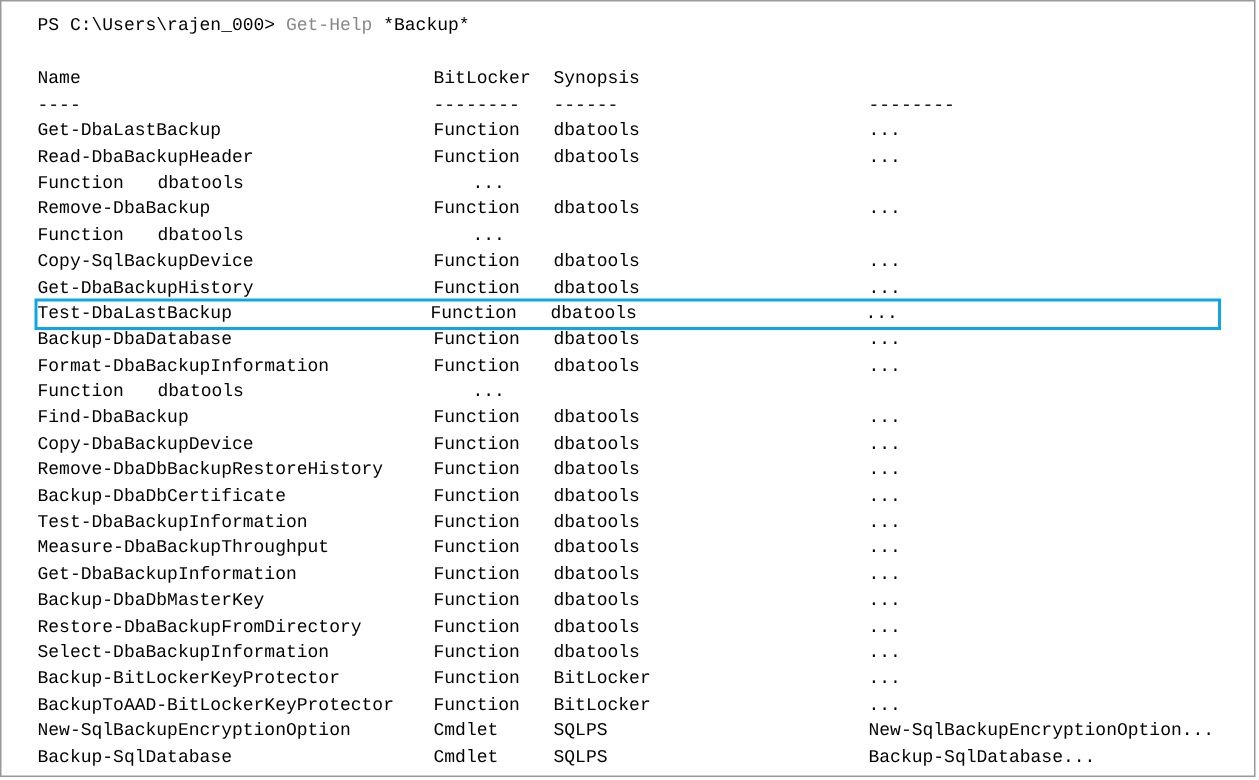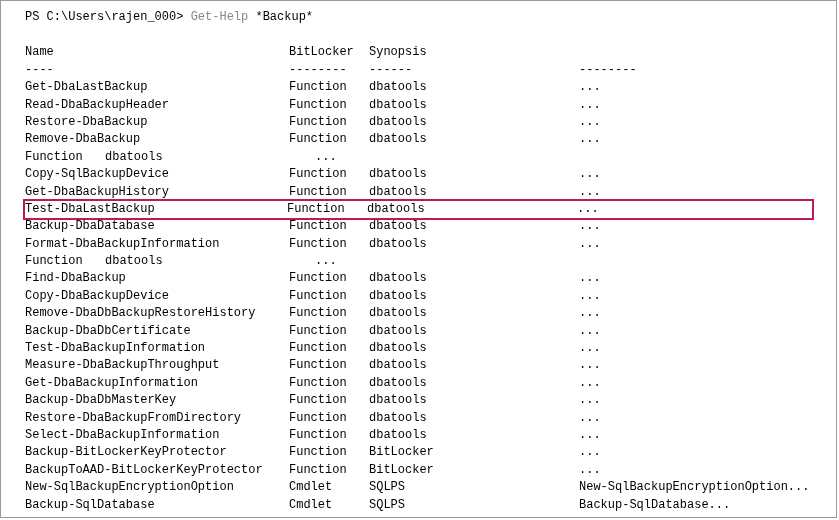--- a/index.html
+++ b/index.html
@@ -26,21 +26,21 @@
     .prompt-cmd { color: #888; }
     .prompt-arg { color: #000; }
     .header-row, .dash-row, .data-row {
       display: flex;
     }
     .col-name { width: 264px; }
     .col-category { width: 80px; }
     .col-module { width: 210px; }
     .col-synopsis { flex: 1; }
     .highlight-row {
-      border: 2px solid #be185d;
+      border: 2px solid #0ea5e9;
       margin: -2px;
       padding: 0;
       box-sizing: border-box;
     }
     .highlight-row .col-name { width: 262px; padding-left: 0; }
   </style>
 </head>
 <body>
 
 <div class="terminal">
@@ -68,21 +68,20 @@
         <span class="col-module">dbatools</span>
         <span class="col-synopsis">...</span>
       </div>
       <div class="data-row">
         <span class="col-name">Read-DbaBackupHeader</span>
         <span class="col-category">Function</span>
         <span class="col-module">dbatools</span>
         <span class="col-synopsis">...</span>
       </div>
       <div class="data-row">
-        <span class="col-name">Restore-DbaBackup</span>
         <span class="col-category">Function</span>
         <span class="col-module">dbatools</span>
         <span class="col-synopsis">...</span>
       </div>
       <div class="data-row">
         <span class="col-name">Remove-DbaBackup</span>
         <span class="col-category">Function</span>
         <span class="col-module">dbatools</span>
         <span class="col-synopsis">...</span>
       </div>

